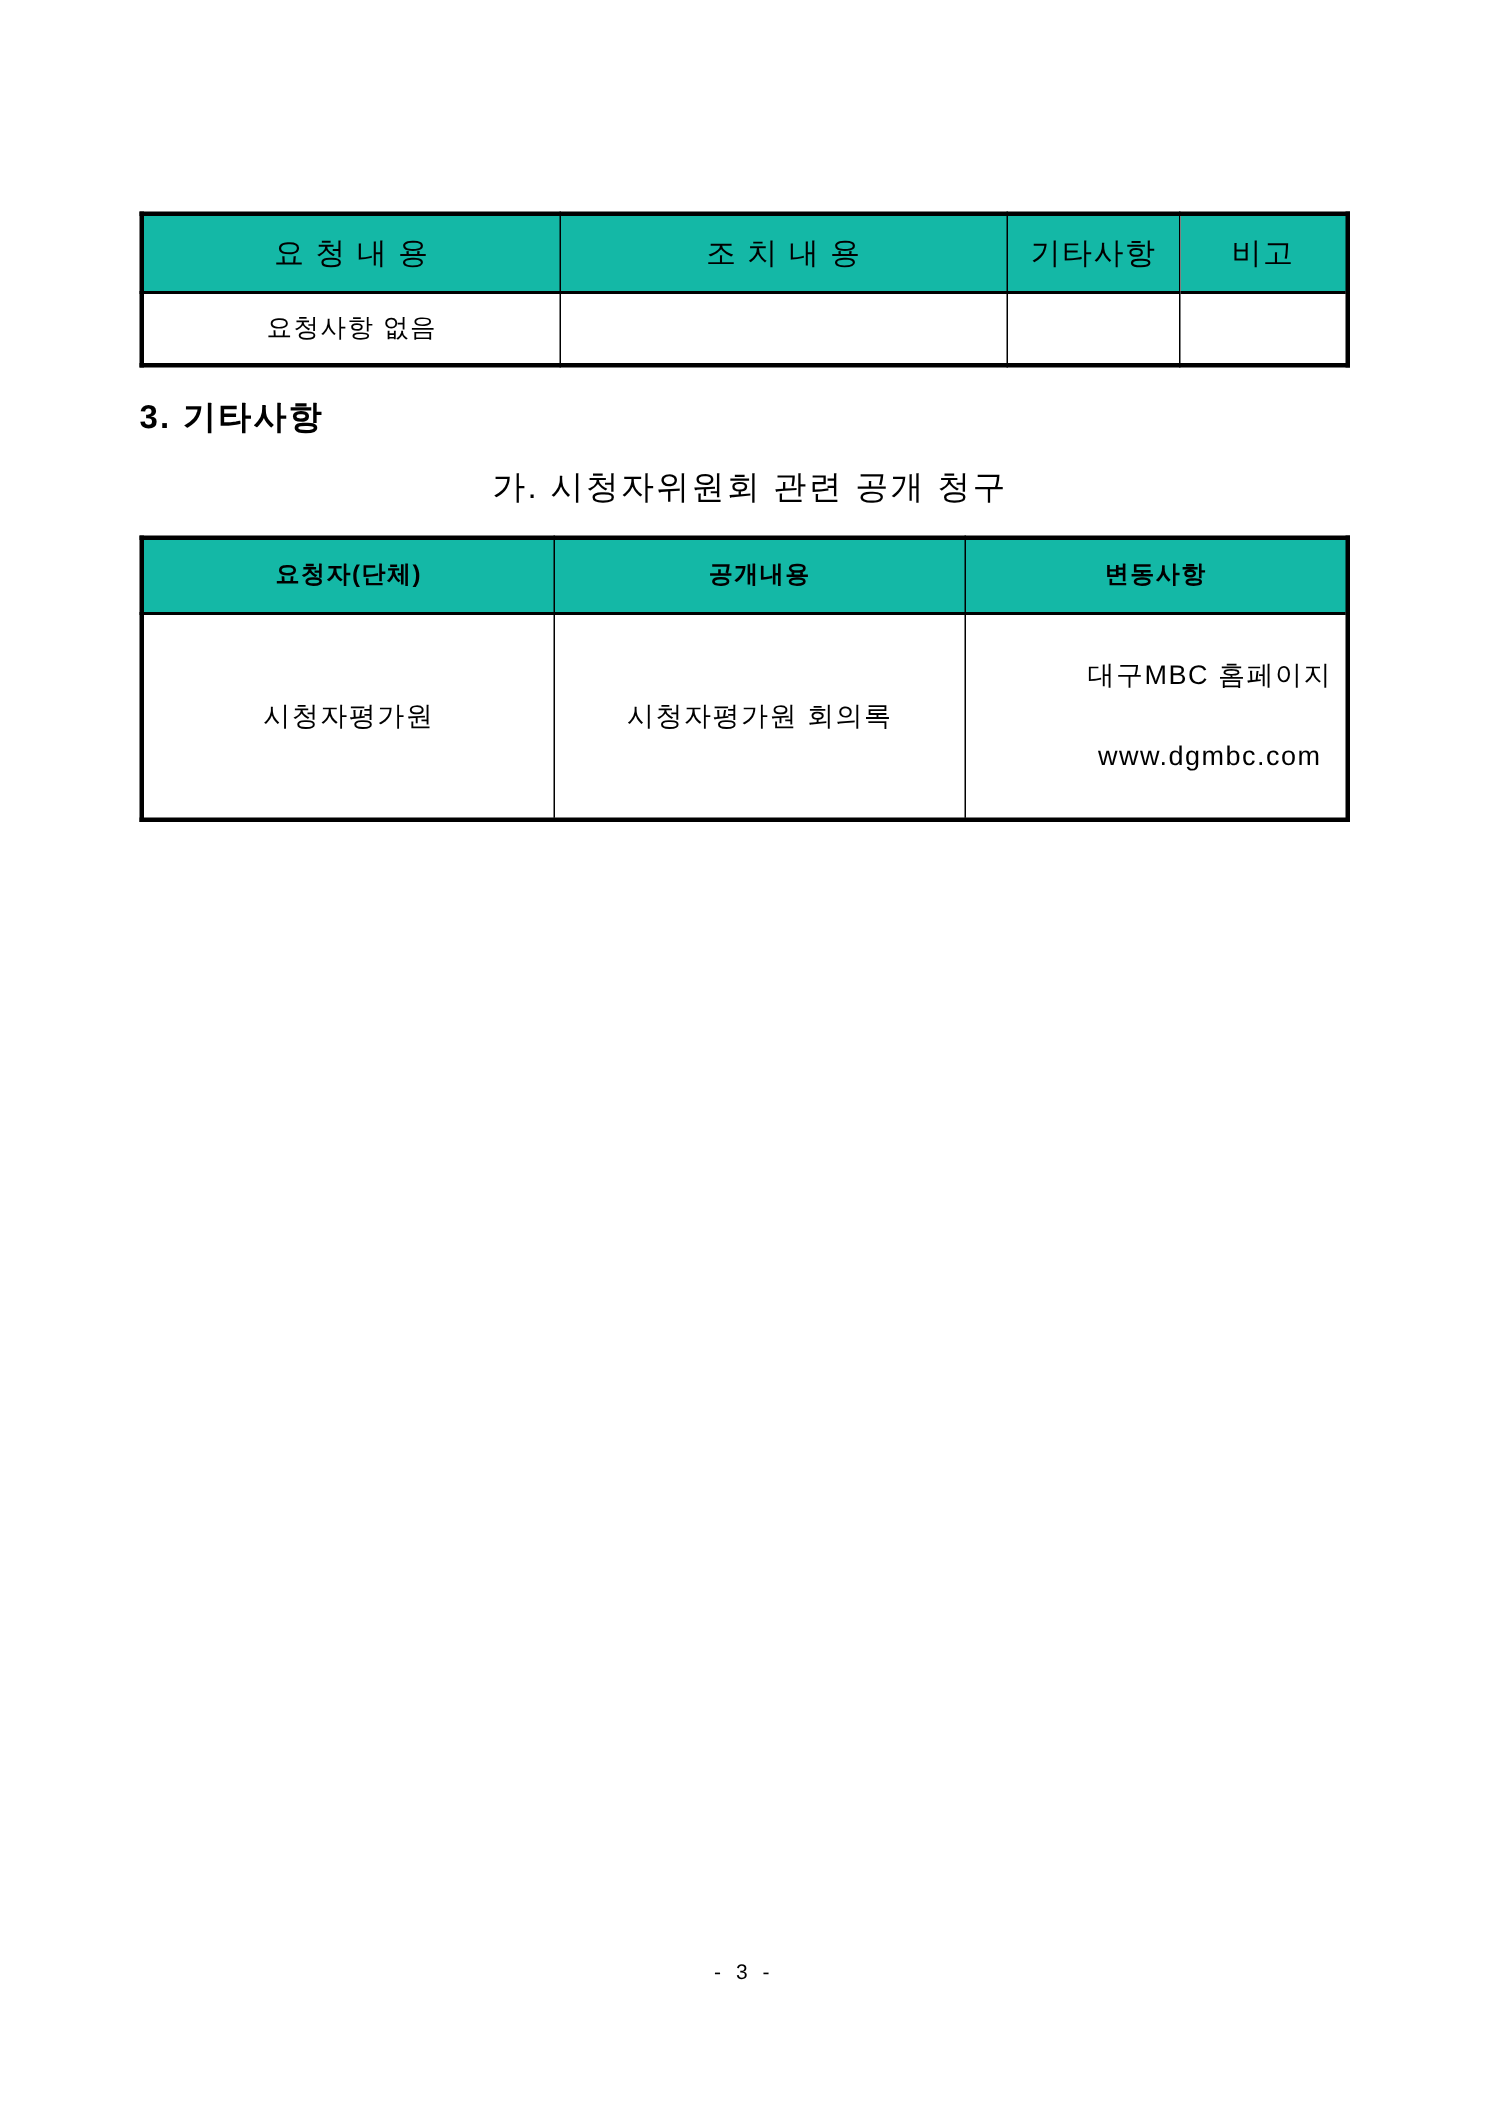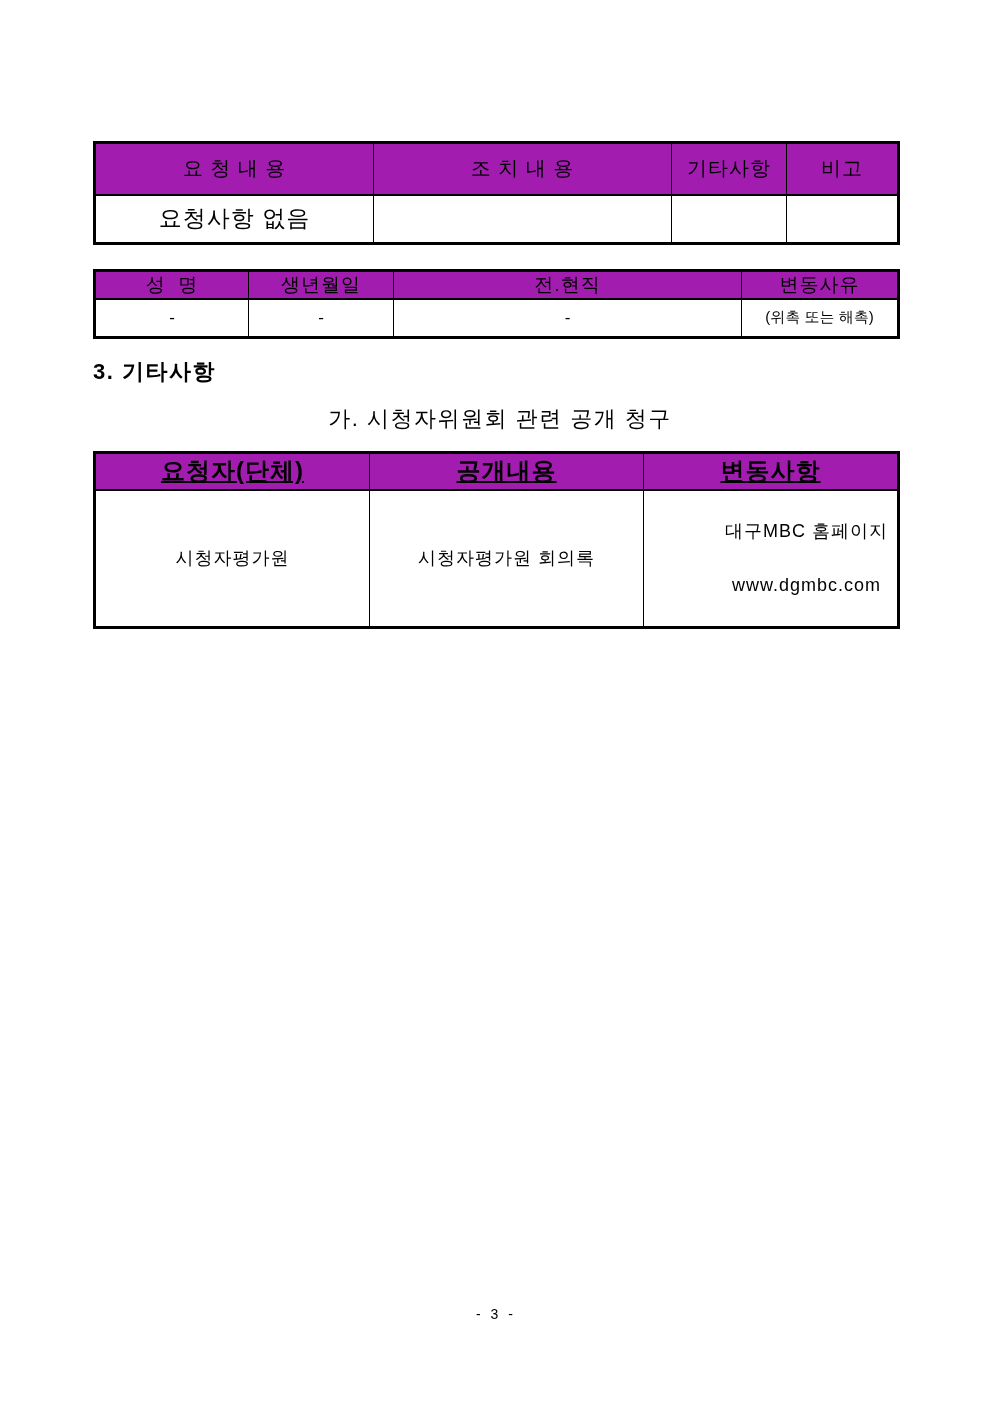--- a/index.html
+++ b/index.html
@@ -31,36 +31,36 @@
   table.tbl th, table.tbl td {
     border: 1px solid #000000;
     text-align: center;
     vertical-align: middle;
     white-space: pre-wrap;
     overflow: hidden;
     padding: 0 4px;
     box-sizing: border-box;
   }
   table.tbl thead th {
-    background: #a21caf;
+    background: #14b8a6;
     border-bottom: 2px solid #000000;
     font-weight: normal;
   }
   
   #t1 { margin-top: 141px; }
   #t1 thead th { height: 52px; font-size: 20px; letter-spacing: 1px; }
-  #t1 tbody td { height: 49px; font-size: 23px; letter-spacing: 1px; }
+  #t1 tbody td { height: 49px; font-size: 17px; letter-spacing: 1px; }
   
   #t2 { margin-top: 24px; }
   #t2 thead th { height: 28px; font-size: 19px; letter-spacing: 1px; }
   #t2 tbody td { height: 38px; font-size: 17px; }
   #t2 tbody td.small { font-size: 15px; letter-spacing: 0; padding: 0 2px; }
   
   #t3 { margin-top: 18px; }
-  #t3 thead th { height: 38px; font-size: 24px; font-weight: bold; letter-spacing: 1px; text-decoration: underline; }
+  #t3 thead th { height: 50px; font-size: 16px; font-weight: bold; letter-spacing: 1px; }
   #t3 tbody td { height: 58px; font-size: 18px; letter-spacing: 1px; line-height: 27px; }
   
   .h-sub {
     font-size: 22px;
     letter-spacing: 1.5px;
     line-height: 28px;
     margin: 18px 0 0 2px;
     font-weight: normal;
     white-space: pre-wrap;
   }
@@ -108,44 +108,20 @@
         <tr>
           <td>요청사항 없음</td>
           <td></td>
           <td></td>
           <td></td>
         </tr>
       </tbody>
     </table>
 
 
-    <table class="tbl" id="t2">
-      <colgroup>
-        <col style="width:154px">
-          <col style="width:145px">
-          <col style="width:348px">
-          <col style="width:157px">
-      </colgroup>
-      <thead>
-        <tr>
-          <th>성  명</th>
-          <th>생년월일</th>
-          <th>전.현직</th>
-          <th>변동사유</th>
-        </tr>
-      </thead>
-      <tbody>
-        <tr>
-          <td>-</td>
-          <td>-</td>
-          <td>-</td>
-          <td class="small">(위촉 또는 해촉)</td>
-        </tr>
-      </tbody>
-    </table>
 
     <div class="h-num">3. 기타사항</div>
 
     <div class="h-sub h-indent">가. 시청자위원회 관련 공개 청구</div>
 
     <table class="tbl" id="t3">
       <colgroup>
         <col style="width:275px">
           <col style="width:274px">
           <col style="width:255px">

